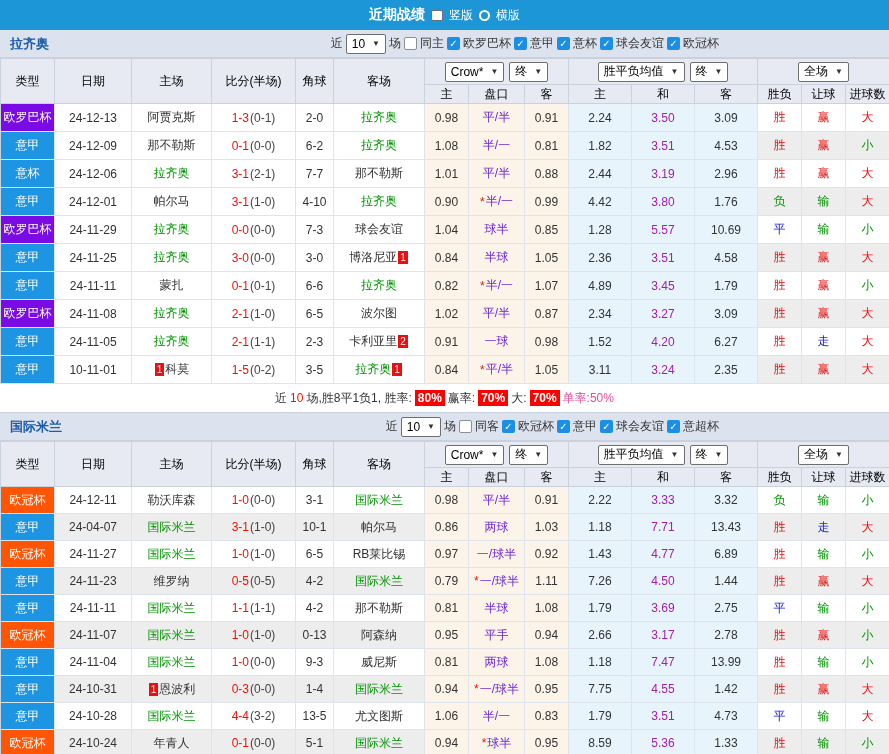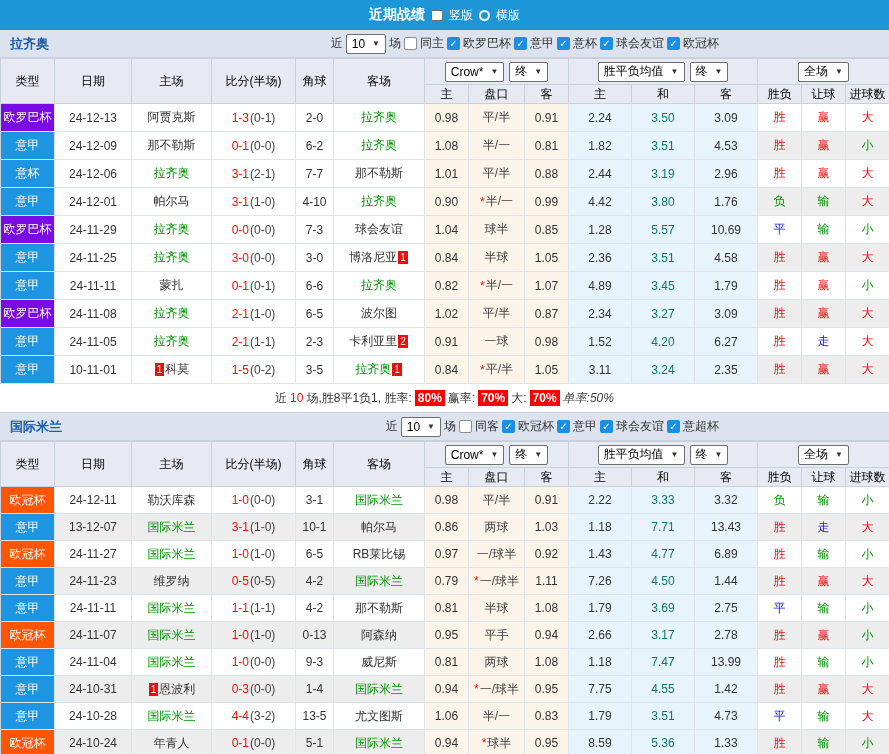--- a/index.html
+++ b/index.html
@@ -59,36 +59,36 @@
     display:flex; align-items:center; justify-content:center; white-space:nowrap; overflow:hidden;
     border-right:1px solid #dee4ec; border-bottom:1px solid #dee4ec; background:#fff;
   }
   .cell.type { color:#fff; }
   .cell.cream { background:#fcf4e9; }
   .cell.lblue { background:#e8f4fb; }
   .cell.alt   { background:#ededed; }
   .green { color:#009200; }
   .ft { color:#ee1100; }
   .ht { color:#444; margin-left:1px; }
-  .hdcp { color:#404040;text-align:center; }
+  .hdcp { color:#6d28d9;text-align:center; }
   .star { color:#ee1100; margin-right:1px; }
-  .avg-d { color:#0f766e; }
+  .avg-d { color:#a21caf; }
   .num-badge {
     background:#e81010; color:#fff; font-size:10px; line-height:13px;
     padding:0 2px; margin:0 1px; display:inline-block;
   }
 
   
   .summary {
     height:29px; display:flex; align-items:center; justify-content:center; gap:3px;
     border-bottom:1px solid #c9d1dc; background:#fff;
   }
   .red-text { color:#ee1100; }
   .red-box { background:#ff0000; color:#fff; font-weight:bold; padding:1px 3px; }
-  .blue-text { color:#404040;font-style:italic; }
+  .blue-text { color:#ec4899; }
 </style>
 </head>
 <body>
 
 <div class="topbar">
   <span class="title">近期战绩</span>
   <span class="radio sel"></span>
   <span class="opt">竖版</span>
   <span class="radio unsel"></span>
   <span class="opt">横版</span>
@@ -507,21 +507,21 @@
         <span class="hdcp">平/半</span>
       </div>
       <div class="cell cream">0.91</div>
       <div class="cell lblue">2.22</div>
       <div class="cell lblue avg-d">3.33</div>
       <div class="cell lblue">3.32</div>
       <div class="cell" style="color: rgb(0, 146, 0);">负</div>
       <div class="cell" style="color: rgb(0, 146, 0);">输</div>
       <div class="cell" style="color: rgb(0, 146, 0);">小</div>
       <div class="cell type" style="background: rgb(30, 149, 226);">意甲</div>
-      <div class="cell alt">13-12-07</div>
+      <div class="cell alt">24-04-07</div>
       <div class="cell alt">
         <span class="green">国际米兰</span>
       </div>
       <div class="cell alt">
         <span class="ft">3-1</span>
         <span class="ht">(1-0)</span>
       </div>
       <div class="cell alt">10-1</div>
       <div class="cell alt">
         <span>帕尔马</span>

